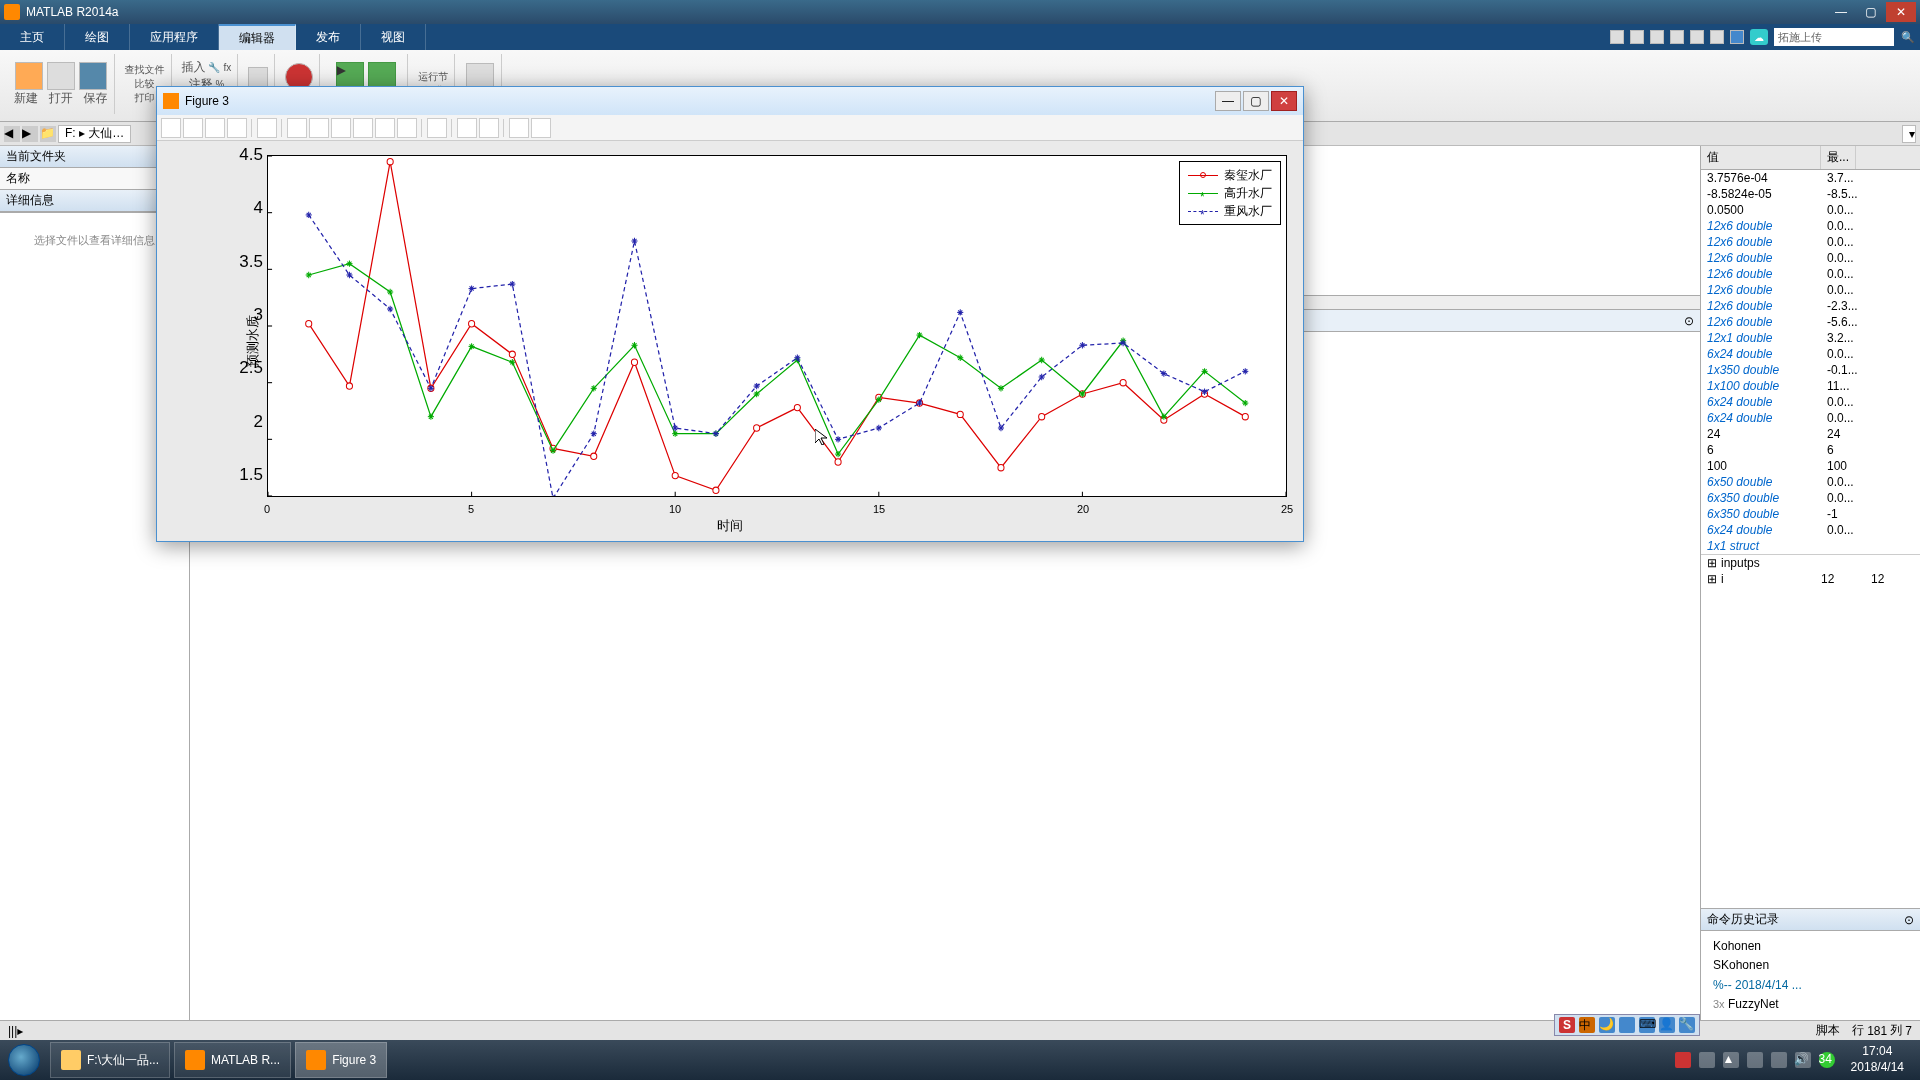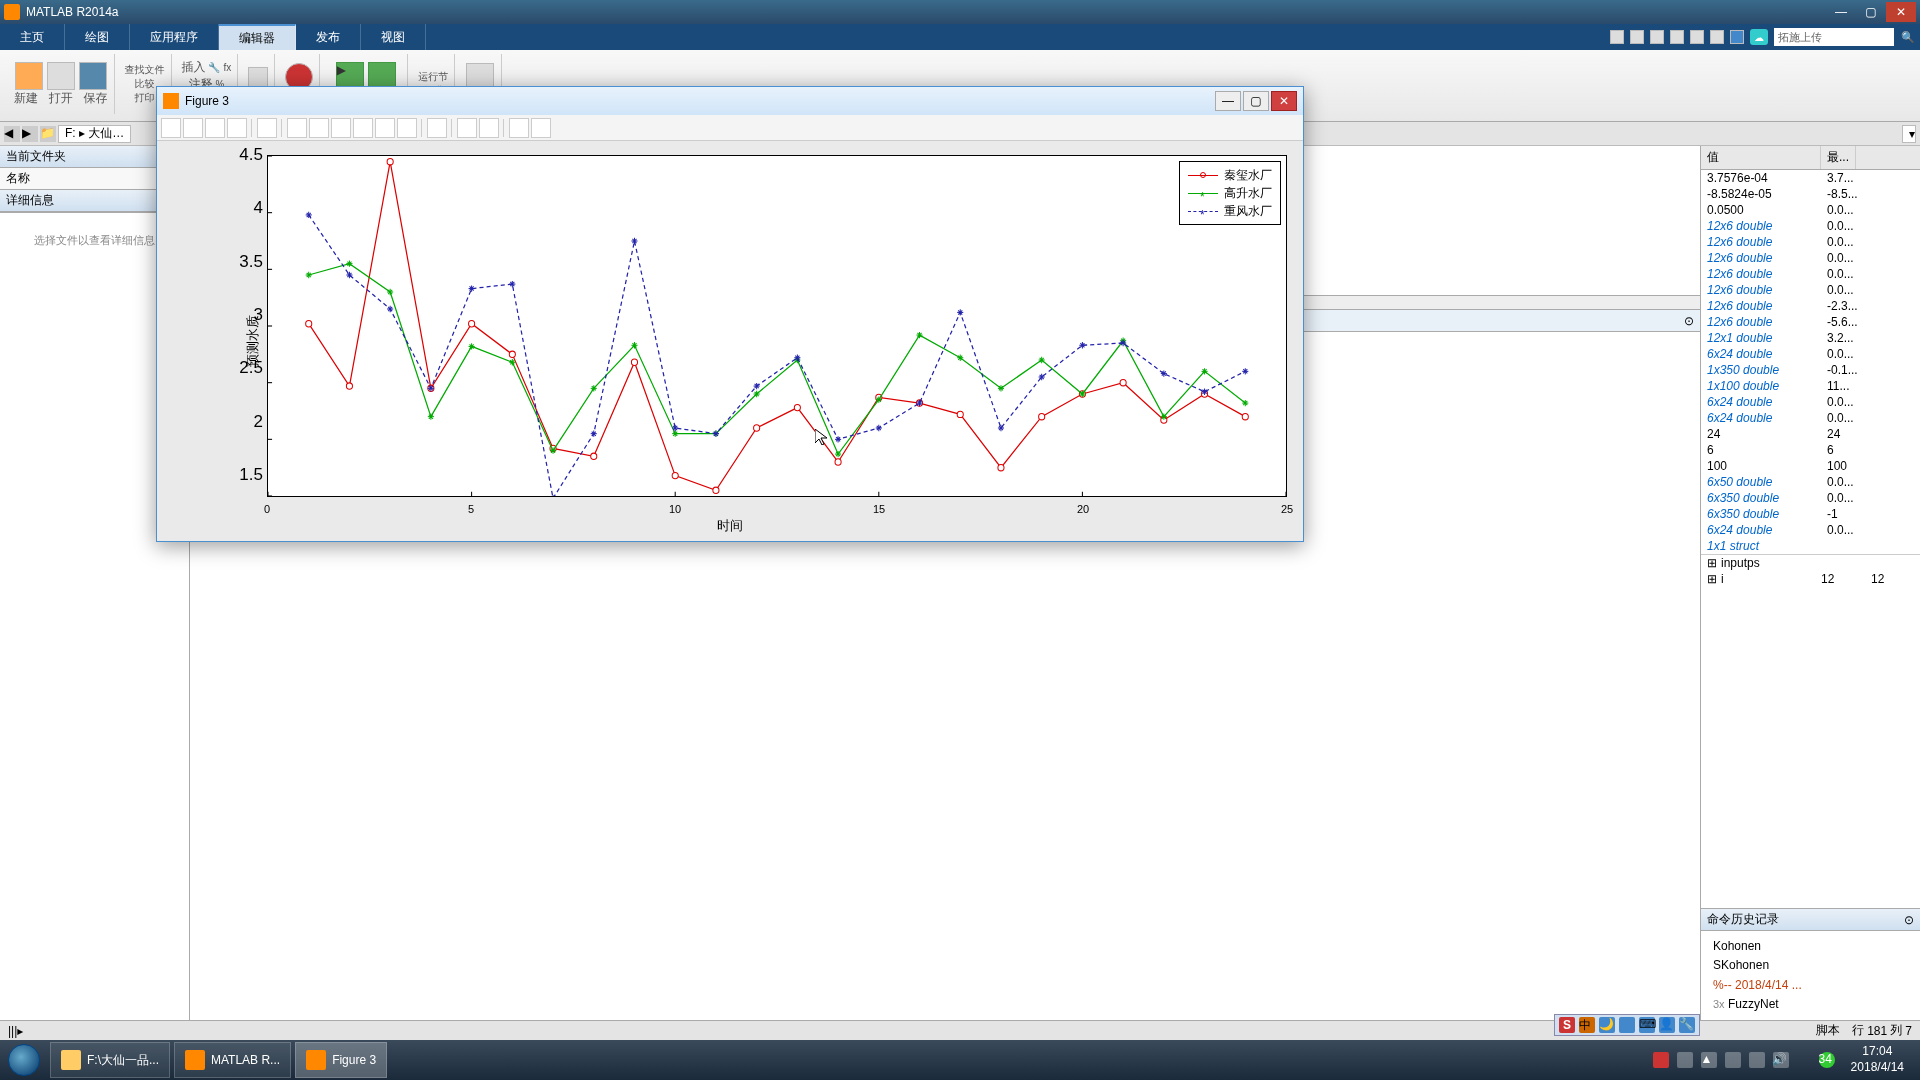--- a/index.html
+++ b/index.html
@@ -63,21 +63,21 @@
 .right-panel { width: 220px; background:#fff; border-left:1px solid #aaa; display:flex; flex-direction:column;}
 .ws-table { flex:1; overflow:hidden; }
 .ws-header { display:flex; background:#e8e8e8; border-bottom:1px solid #aaa; font-size:11px;}
 .ws-header div { padding:3px 6px; border-right:1px solid #ccc; }
 .ws-row { display:flex; font-size:11px; padding:1px 6px; }
 .ws-row .v1 { width: 120px; color:#06c; font-style:italic; }
 .ws-row.num .v1 { color:#000; font-style:normal; }
 .ws-row .v2 { width: 50px; }
 .history-panel { border-top:1px solid #aaa; }
 .history-body { padding:6px 12px; font-family:Consolas,monospace; font-size:22px; line-height:1.6; }
-.history-body .cmt { color:#c2410c; }
+.history-body .cmt { color:#0369a1; }
 
 
 .figure-window { position: absolute; left: 156px; top: 86px; width: 1148px; height: 456px; background: #fff; border: 1px solid #4a90d0; box-shadow: 0 4px 20px rgba(0,0,0,0.4); display:flex; flex-direction:column; }
 .fig-title { height: 28px; background: linear-gradient(#e8f2fc, #d0e4f8); display:flex; align-items:center; padding:0 6px; }
 .fig-title .icon { width:16px; height:16px; background:#f80; margin-right:6px;}
 .fig-title .spacer {flex:1;}
 .fig-title .wbtn { width:26px; height:20px; display:inline-flex; align-items:center; justify-content:center; border:1px solid #aaa; background:#eee; margin-left:2px;}
 .fig-title .wbtn.close { background:#d04040; color:#fff; border-color:#a02020;}
 .fig-menu { height:22px; background:#f4f4f4; border-bottom:1px solid #ccc; display:flex; align-items:center; padding:0 6px; gap:14px; font-size:12px;}
 .fig-toolbar { height:26px; background:#f4f4f4; border-bottom:1px solid #ccc; display:flex; align-items:center; padding:0 4px; gap:2px;}
@@ -101,21 +101,21 @@
 .taskbar .start { width:48px; height:40px; display:flex; align-items:center; justify-content:center; }
 .taskbar .start .orb { width:32px; height:32px; border-radius:50%; background:radial-gradient(circle at 40% 40%, #6ac, #036); border:1px solid #048;}
 .taskbar .titem { height:36px; padding:16px 10px; display:flex; align-items:center; gap:6px; color:#fff; border:1px solid rgba(255,255,255,0.2); margin:0 2px; background:rgba(255,255,255,0.08); font-size:12px;}
 .taskbar .titem.active { background:rgba(255,255,255,0.25);}
 .taskbar .titem .ico { width:20px; height:20px; background:#f80; border-radius:2px;}
 .taskbar .titem .ico.folder { background:#fc6;}
 .taskbar .spacer{flex:1;}
 .taskbar .tray { display:flex; align-items:center; gap:8px; padding:0 8px; color:#fff; font-size:11px;}
 .taskbar .clock { text-align:center; line-height:1.3; padding:0 8px;}
 .tray-icon { width:16px; height:16px; background:rgba(255,255,255,0.3); border-radius:2px;}
-.tray-icon.green { background:#3c3; border-radius:50%;margin-left:22px;}
+.tray-icon.green { background:#3c3; border-radius:50%;}
 .tray-icon.red { background:#c33;}
 
 .ime-bar { position:absolute; right:220px; bottom:44px; height:22px; background:#d0e0f0; border:1px solid #88a; display:flex; align-items:center; padding:0 4px; gap:4px; font-size:11px;}
 .ime-bar .i { width:16px; height:16px; background:#48c; border-radius:2px;}
 .ime-bar .i.sogou { background:#c33; color:#fff; display:flex; align-items:center; justify-content:center; font-weight:bold;}
 </style>
 </head>
 <body>
 
 <div class="title-bar">

